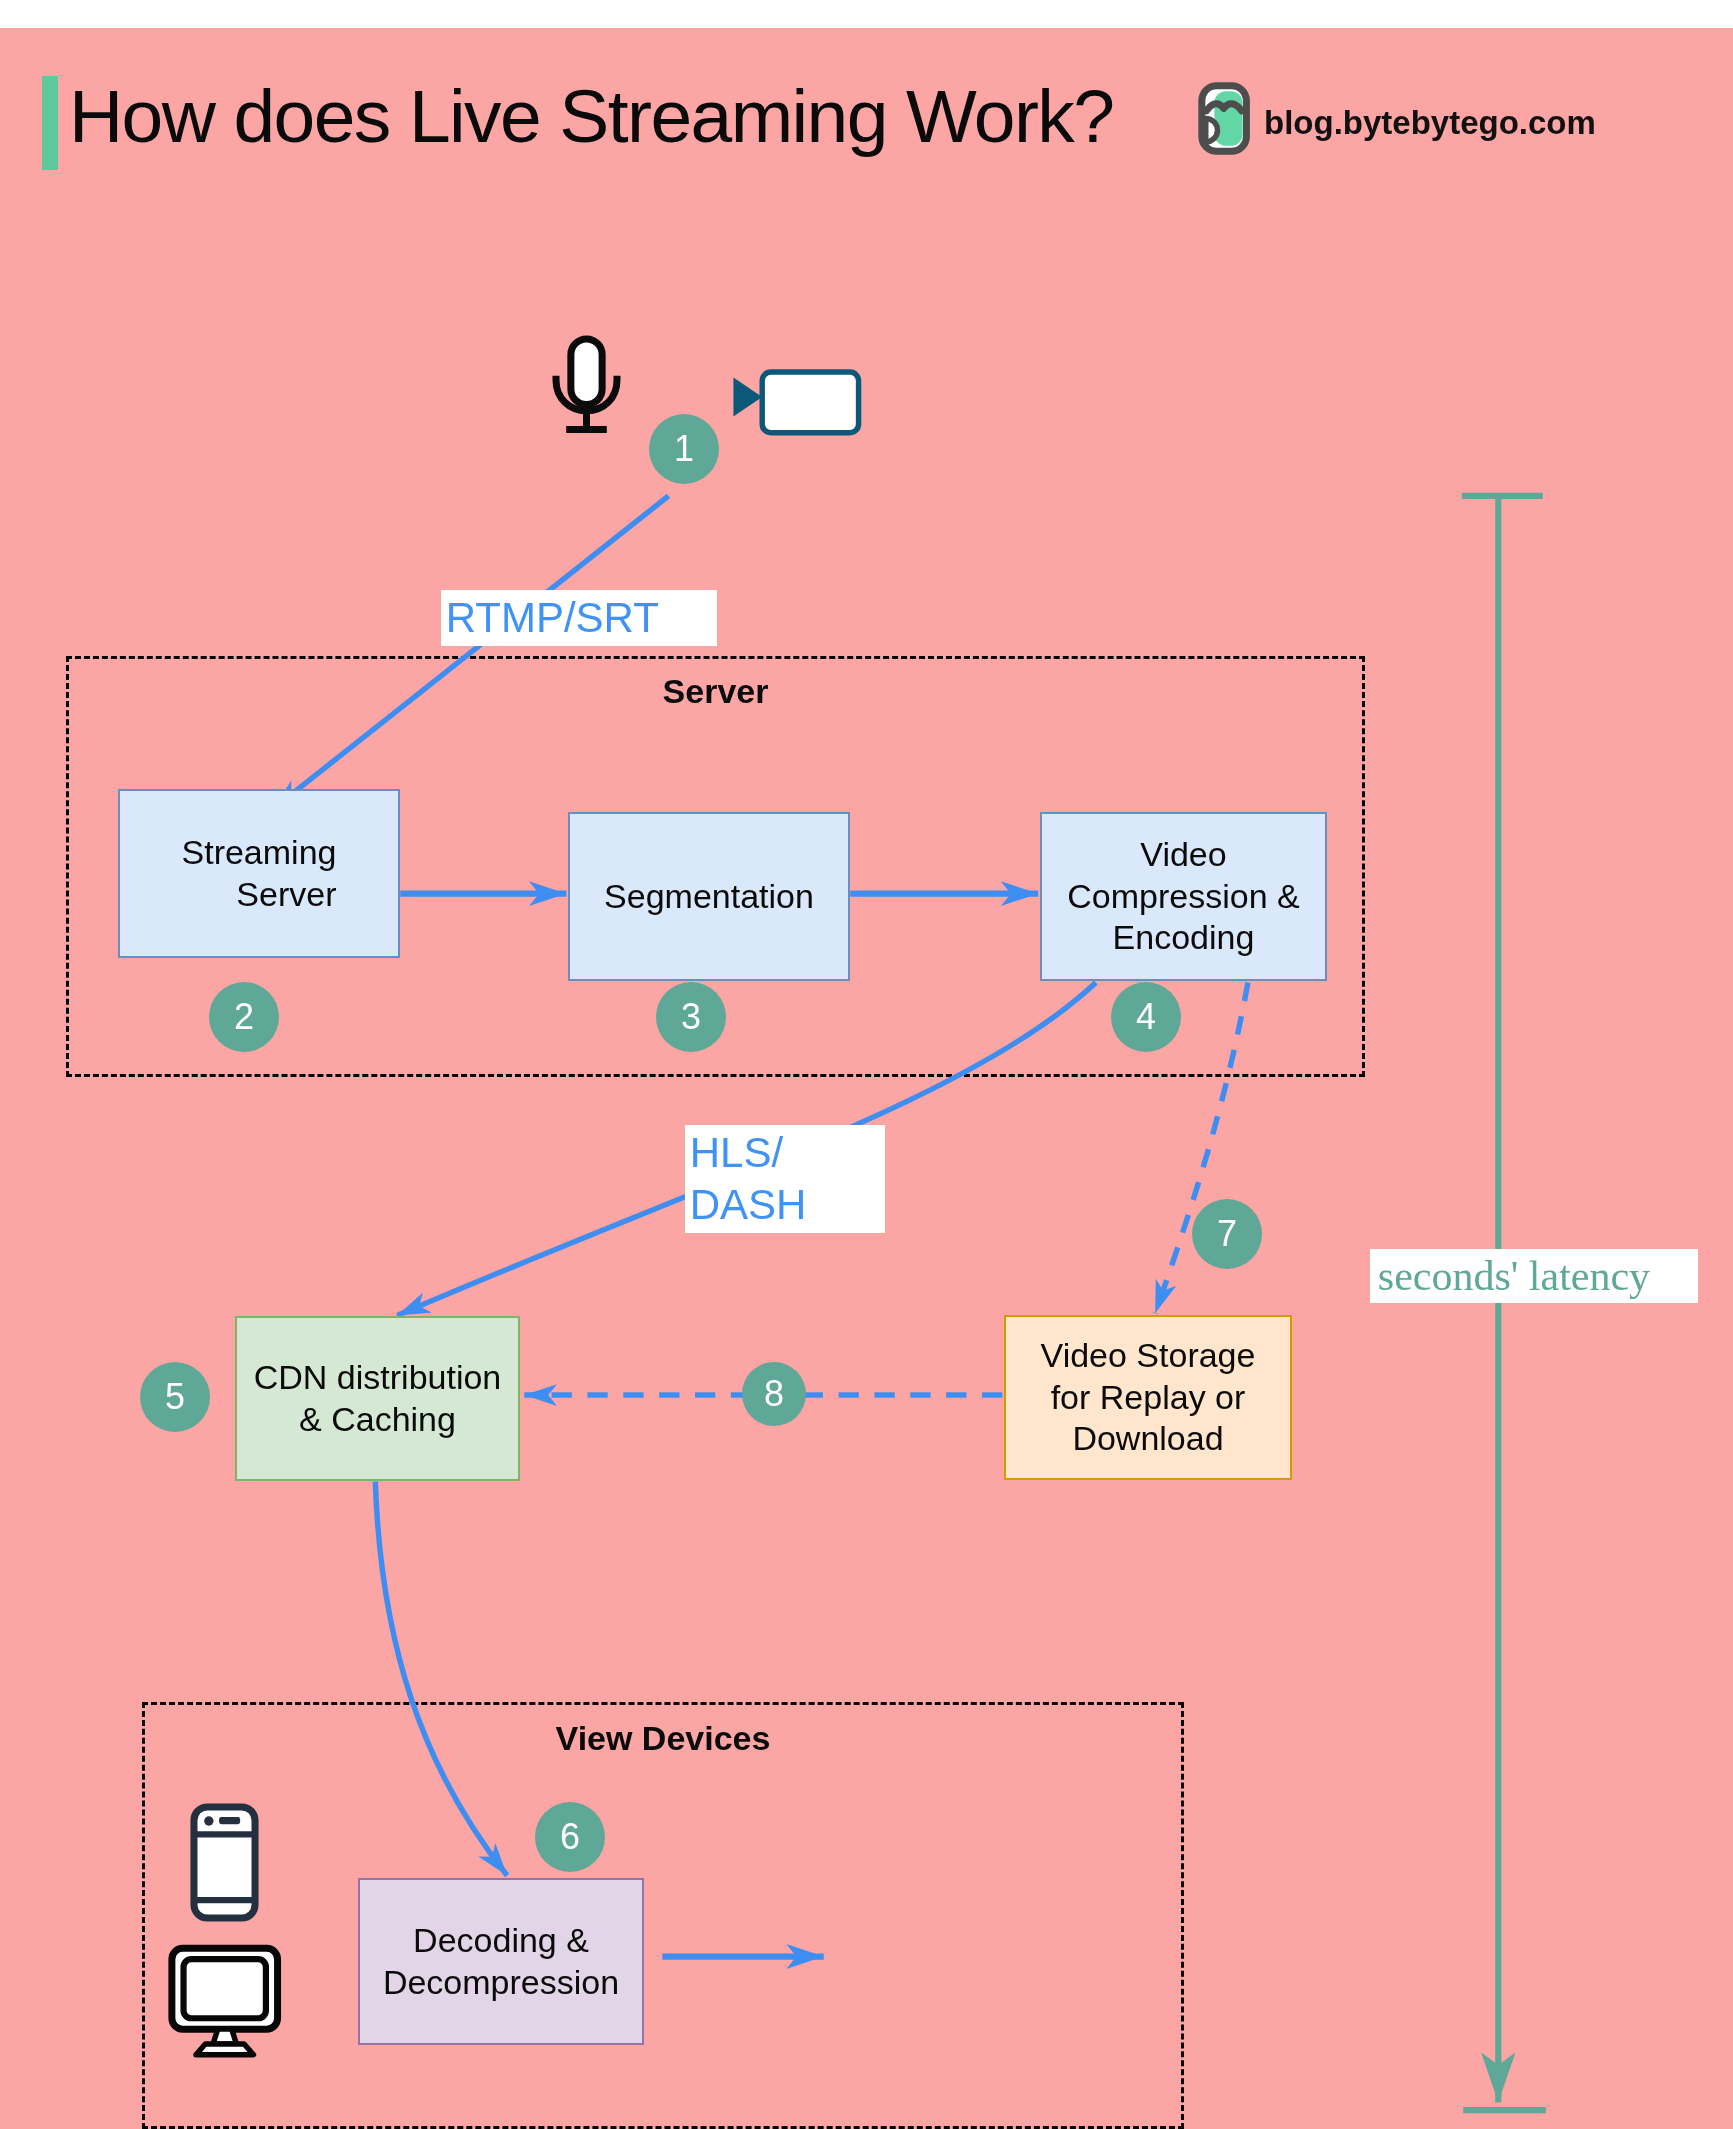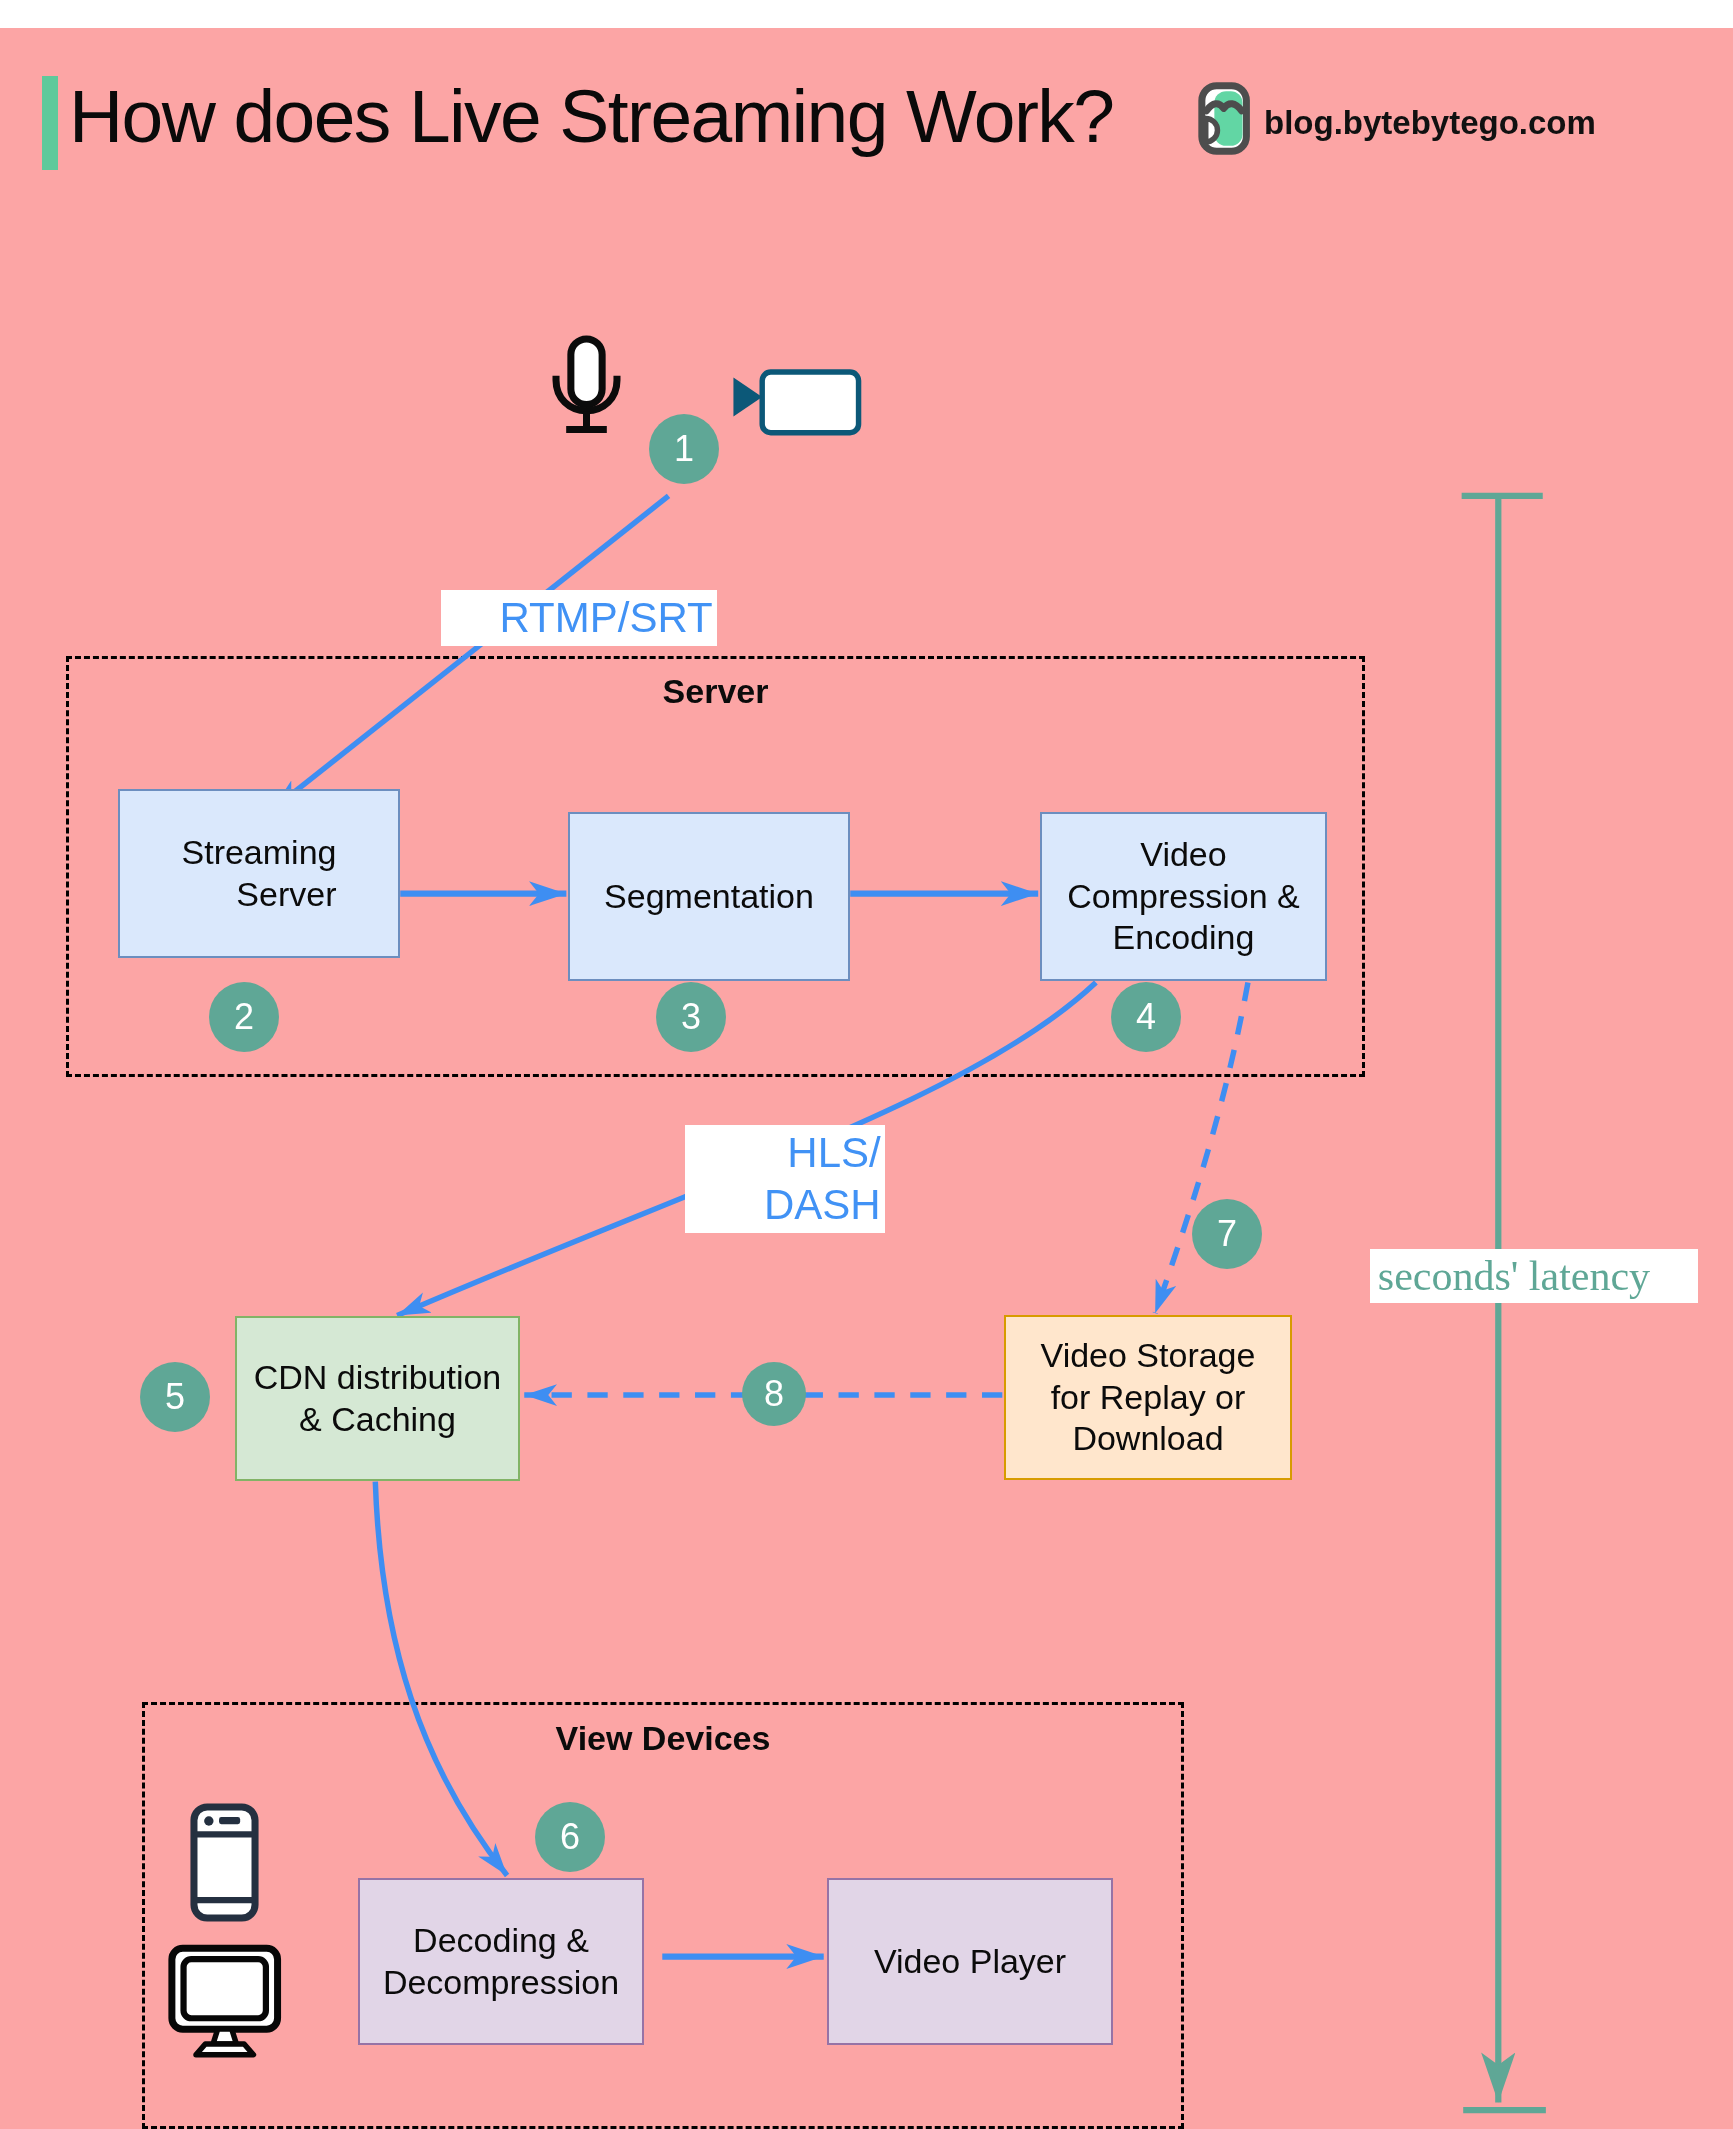--- a/index.html
+++ b/index.html
@@ -22,21 +22,21 @@
   .node.purple{background:#e1d5e7;border:2.3px solid #9673a6;}
   .node.plain {background:#ffffff;border:2.3px solid #000000;display:block;}
   .vc-title{width:100%;text-align:center;font-weight:bold;font-size:34px;padding-top:14px;}
   .step{
     position:absolute;z-index:3;width:70px;height:70px;border-radius:50%;
     background:#5fa796;color:#ffffff;font-size:36px;
     display:flex;align-items:center;justify-content:center;
   }
   .edge-label{
     position:absolute;z-index:3;background:#ffffff;color:#4192f5;
-    font-size:42px;text-align:right;line-height:1.25;padding:1.6px 4.7px;
+    font-size:42px;text-align:left;line-height:1.25;padding:1.6px 4.7px;
   }
   .latency-label{
     position:absolute;z-index:3;background:#ffffff;color:#5fa796;
     font-size:42px;text-align:left;padding:3.1px 7.8px;font-family:Liberation Serif, serif;
   }
   .title-bar{position:absolute;left:42px;top:48px;width:15.6px;height:94px;background:#5ec99b;}
   .page-title{position:absolute;left:69px;top:41px;font-size:75px;line-height:94px;letter-spacing:-1.6px;color:#0a0a0a;}
   .site-label{position:absolute;left:1264px;top:76px;font-size:33px;font-weight:bold;color:#111;}
   .icon{position:absolute;z-index:2;}
 </style>
@@ -138,21 +138,20 @@
 
   <svg class="icon" style="left:168px;top:1916px;" width="115" height="119" viewBox="0 0 148 152">
     <rect x="5" y="5" width="136" height="104" rx="14" fill="#ffffff" stroke="#070707" stroke-width="9"></rect>
     <rect x="20" y="19" width="106" height="76" rx="10" fill="#ffffff" stroke="#070707" stroke-width="8"></rect>
     <path d="M64,109 L58,128 L88,128 L82,109 Z" fill="#ffffff" stroke="#070707" stroke-width="7" stroke-linejoin="round"></path>
     <path d="M36,142 L48,128 L98,128 L110,142 Z" fill="#ffffff" stroke="#070707" stroke-width="7" stroke-linejoin="round"></path>
   </svg>
 
   <div class="node purple ml" style="left:358px;top:1850px;width:286px;height:167px;">Decoding &amp;
 Decompression</div>
-  <div class="node purple" style="left:827px;top:1850px;width:286px;height:167px;">Video Player</div>
 
   <div class="step" style="left:649px;top:386px;">1</div>
   <div class="step" style="left:209px;top:954px;">2</div>
   <div class="step" style="left:656px;top:954px;">3</div>
   <div class="step" style="left:1111px;top:954px;">4</div>
   <div class="step" style="left:140px;top:1334px;">5</div>
   <div class="step" style="left:535px;top:1774px;">6</div>
   <div class="step" style="left:1192px;top:1171px;">7</div>
   <div class="step" style="left:742px;top:1334px;width:64px;height:64px;">8</div>
 

